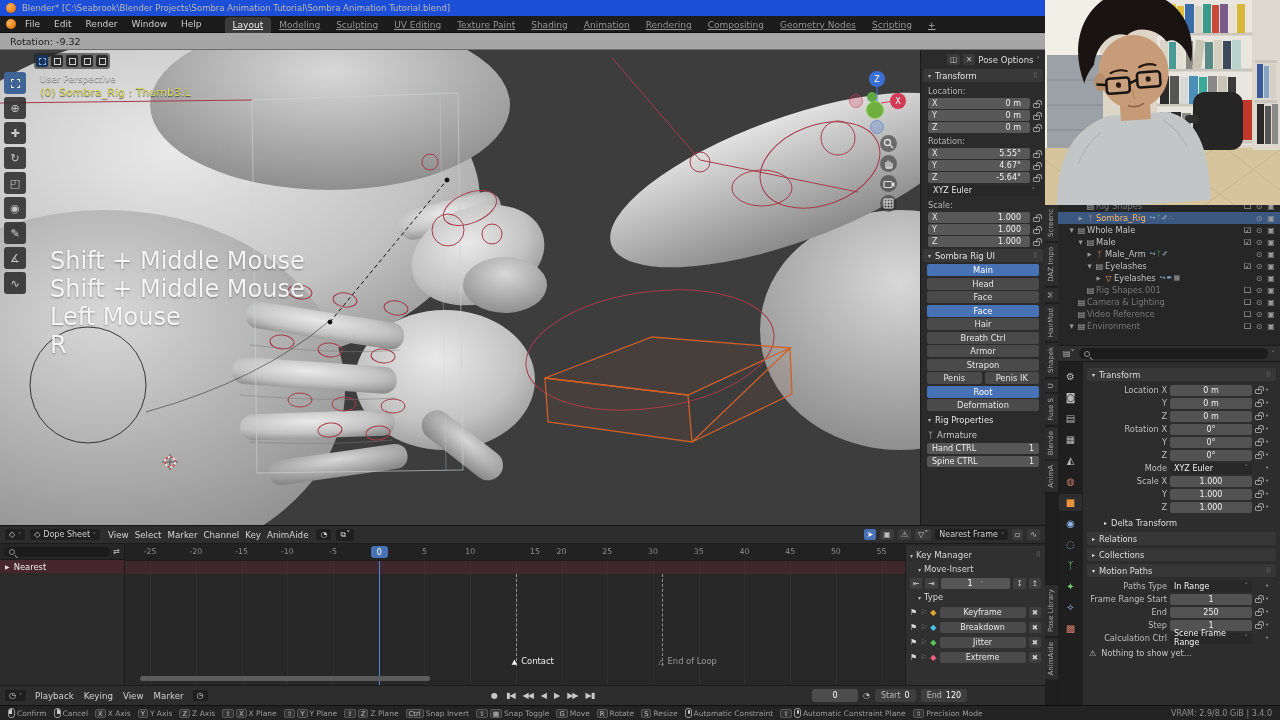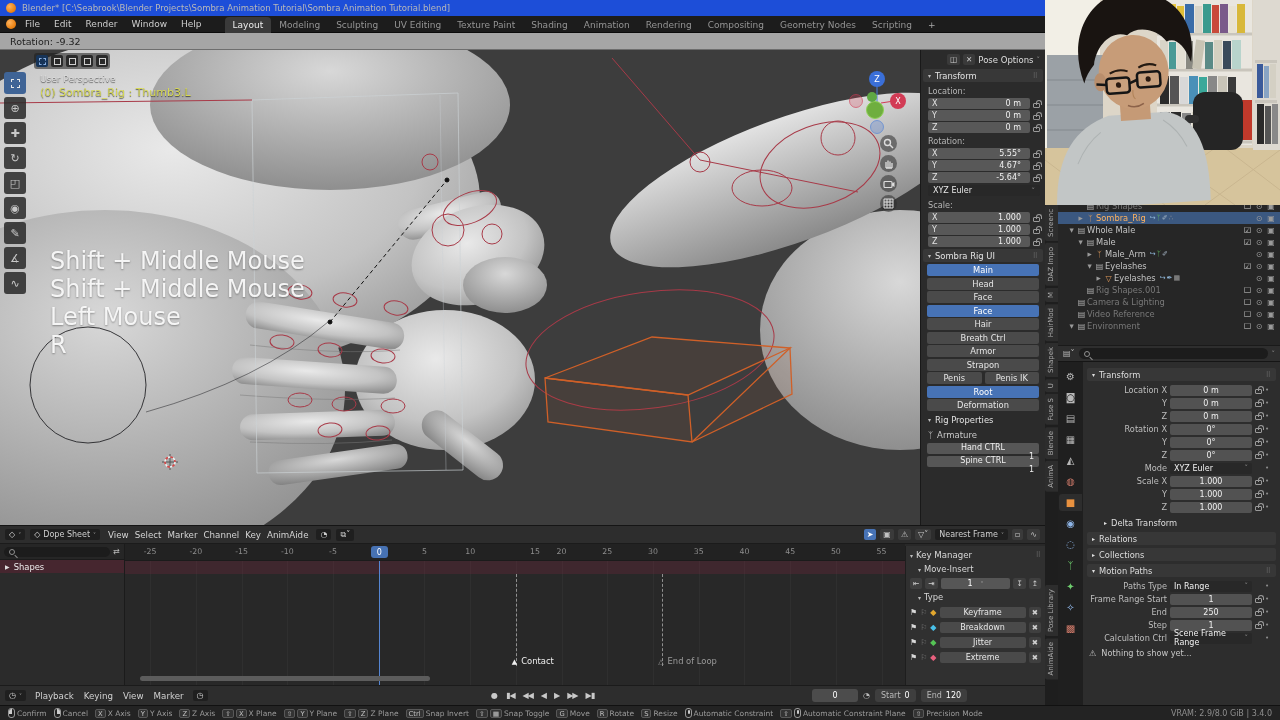--- a/index.html
+++ b/index.html
@@ -6,21 +6,21 @@
   *{box-sizing:border-box;font-family:"DejaVu Sans","Liberation Sans",sans-serif;}
   .app{position:relative;width:1280px;height:720px;background:#161616;overflow:hidden;user-select:none;}
 
   
   .titlebar{position:absolute;left:0;top:0;width:1280px;height:16px;background:#1d4ed8;display:flex;align-items:center;gap:6px;padding:0 6px;}
   .titlebar .title{font-size:8.5px;color:#b9b9b9;white-space:nowrap;}
   .blogo{width:10px;height:10px;border-radius:50%;background:radial-gradient(circle at 35% 35%,#ffb35c,#e87d0d 70%);position:relative;flex:0 0 auto;}
   .topbar{position:absolute;left:0;top:16px;width:1280px;height:17px;background:#1c1c1c;border-bottom:1px solid #0c0c0c;display:flex;align-items:center;padding:0 6px;gap:2px;}
   .menu{font-size:9px;color:#cecece;padding:2px 7px;border-radius:3px;}
   .wtabs{display:flex;align-items:flex-end;height:17px;margin-left:14px;}
-  .wtab{font-size:9px;color:#949494;padding:3px 8px 3px 8px;white-space:nowrap;}
+  .wtab{font-size:9px;color:#949494;padding:3px 8px 3px 8px;white-space:nowrap;text-decoration:underline;}
   .wtab.active{background:#3a3a3a;color:#ececec;border-radius:4px 4px 0 0;}
   .wtab.add{color:#aaa;}
 
   
   .oprbar{position:absolute;left:0;top:33px;width:1045px;height:17px;background:#a6a6a6;border-bottom:1px solid #6e6e6e;display:flex;align-items:center;padding:0 10px;font-size:9.5px;color:#1d1d1d;}
 
   
   .viewport{position:absolute;left:0;top:50px;width:1045px;height:475px;background:#3d3d3d;overflow:hidden;}
   .scene{position:absolute;left:0;top:0;}
   .selmodes{position:absolute;left:34px;top:3px;display:flex;gap:3px;z-index:4;background:rgba(28,28,28,.55);padding:2px;border-radius:3px;}
@@ -52,21 +52,21 @@
   .nfield .val{flex:1;text-align:right;padding-right:5px;}
   .ddfield{flex:1;display:flex;align-items:center;background:#282828;border-radius:2px;height:11px;font-size:8px;color:#e8e8e8;padding:0 5px;margin:2px 5px 2px 7px;}
   .ddfield .car{margin-left:auto;color:#999;font-size:7px;}
   .lock{position:relative;width:7px;height:5px;border:1px solid #9a9a9a;border-radius:1px;margin-top:3px;flex:0 0 auto;}
   .lock::before{content:"";position:absolute;left:2px;top:-4px;width:4px;height:4px;border:1px solid #9a9a9a;border-bottom:none;border-radius:3px 3px 0 0;}
   .rigbtn{height:12px;background:#4a4a4a;border-radius:2px;color:#e6e6e6;font-size:8.3px;display:flex;align-items:center;justify-content:center;margin:1.5px 6px;}
   .rigbtn.active{background:#4773b6;color:#fff;}
   .rigrow{display:flex;gap:3px;margin:1.5px 6px;}
   .rigrow .rigbtn{flex:1;margin:0;}
   .armrow{display:flex;align-items:center;gap:4px;padding:2px 0 1px 7px;color:#c9c9c9;}
-  .ctrlrow{display:flex;align-items:center;background:#565656;border-radius:2px;height:11px;margin:2px 6px;padding:0 5px;font-size:8px;color:#f0f0f0;flex-direction:column;}
+  .ctrlrow{display:flex;align-items:center;background:#565656;border-radius:2px;height:11px;margin:2px 6px;padding:0 5px;font-size:8px;color:#f0f0f0;}
   .ctrlrow .cv{margin-left:auto;}
 
   
   .rightcol{position:absolute;left:1045px;top:33px;width:235px;height:672px;background:#1e1e1e;}
   .vtabs{position:absolute;left:0;width:13px;display:flex;flex-direction:column;gap:2px;overflow:hidden;}
   .vtab{writing-mode:vertical-rl;transform:rotate(180deg);font-size:7px;color:#ababab;background:#2d2d2d;border-radius:0 2px 2px 0;padding:4px 1px;line-height:11px;text-align:center;}
   .outliner{position:absolute;left:13px;top:167px;width:222px;height:162px;background:#262626;border-bottom:1px solid #151515;overflow:hidden;}
   .orow{display:flex;align-items:center;height:12px;font-size:8.3px;color:#c5c5c5;padding-right:3px;}
   .orow .disc{width:9px;text-align:center;font-size:5.5px;color:#9a9a9a;flex:0 0 auto;}
   .orow .oic{width:11px;text-align:center;font-size:8px;flex:0 0 auto;}
@@ -843,21 +843,21 @@
 
     <div class="channels">
       <div class="ch-search">
         <span class="searchbox">
             <span class="mag"></span>
           </span>
         <span style="font-size:8px;color:#bbb">⇄</span>
       </div>
       <div class="sumrow">
         <span style="font-size:6px;color:#ddd">▶</span>
-        <span>Shapes</span>
+        <span>Nearest</span>
       </div>
     </div>
 
     <div class="ruler" id="ds-ruler">
         <span class="tick" style="left: 25.1432px;">-25</span>
         <span class="tick" style="left: 70.8582px;">-20</span>
         <span class="tick" style="left: 116.573px;">-15</span>
         <span class="tick" style="left: 162.288px;">-10</span>
         <span class="tick" style="left: 208.003px;">-5</span>
         <span class="tick" style="left: 299.433px;">5</span>

